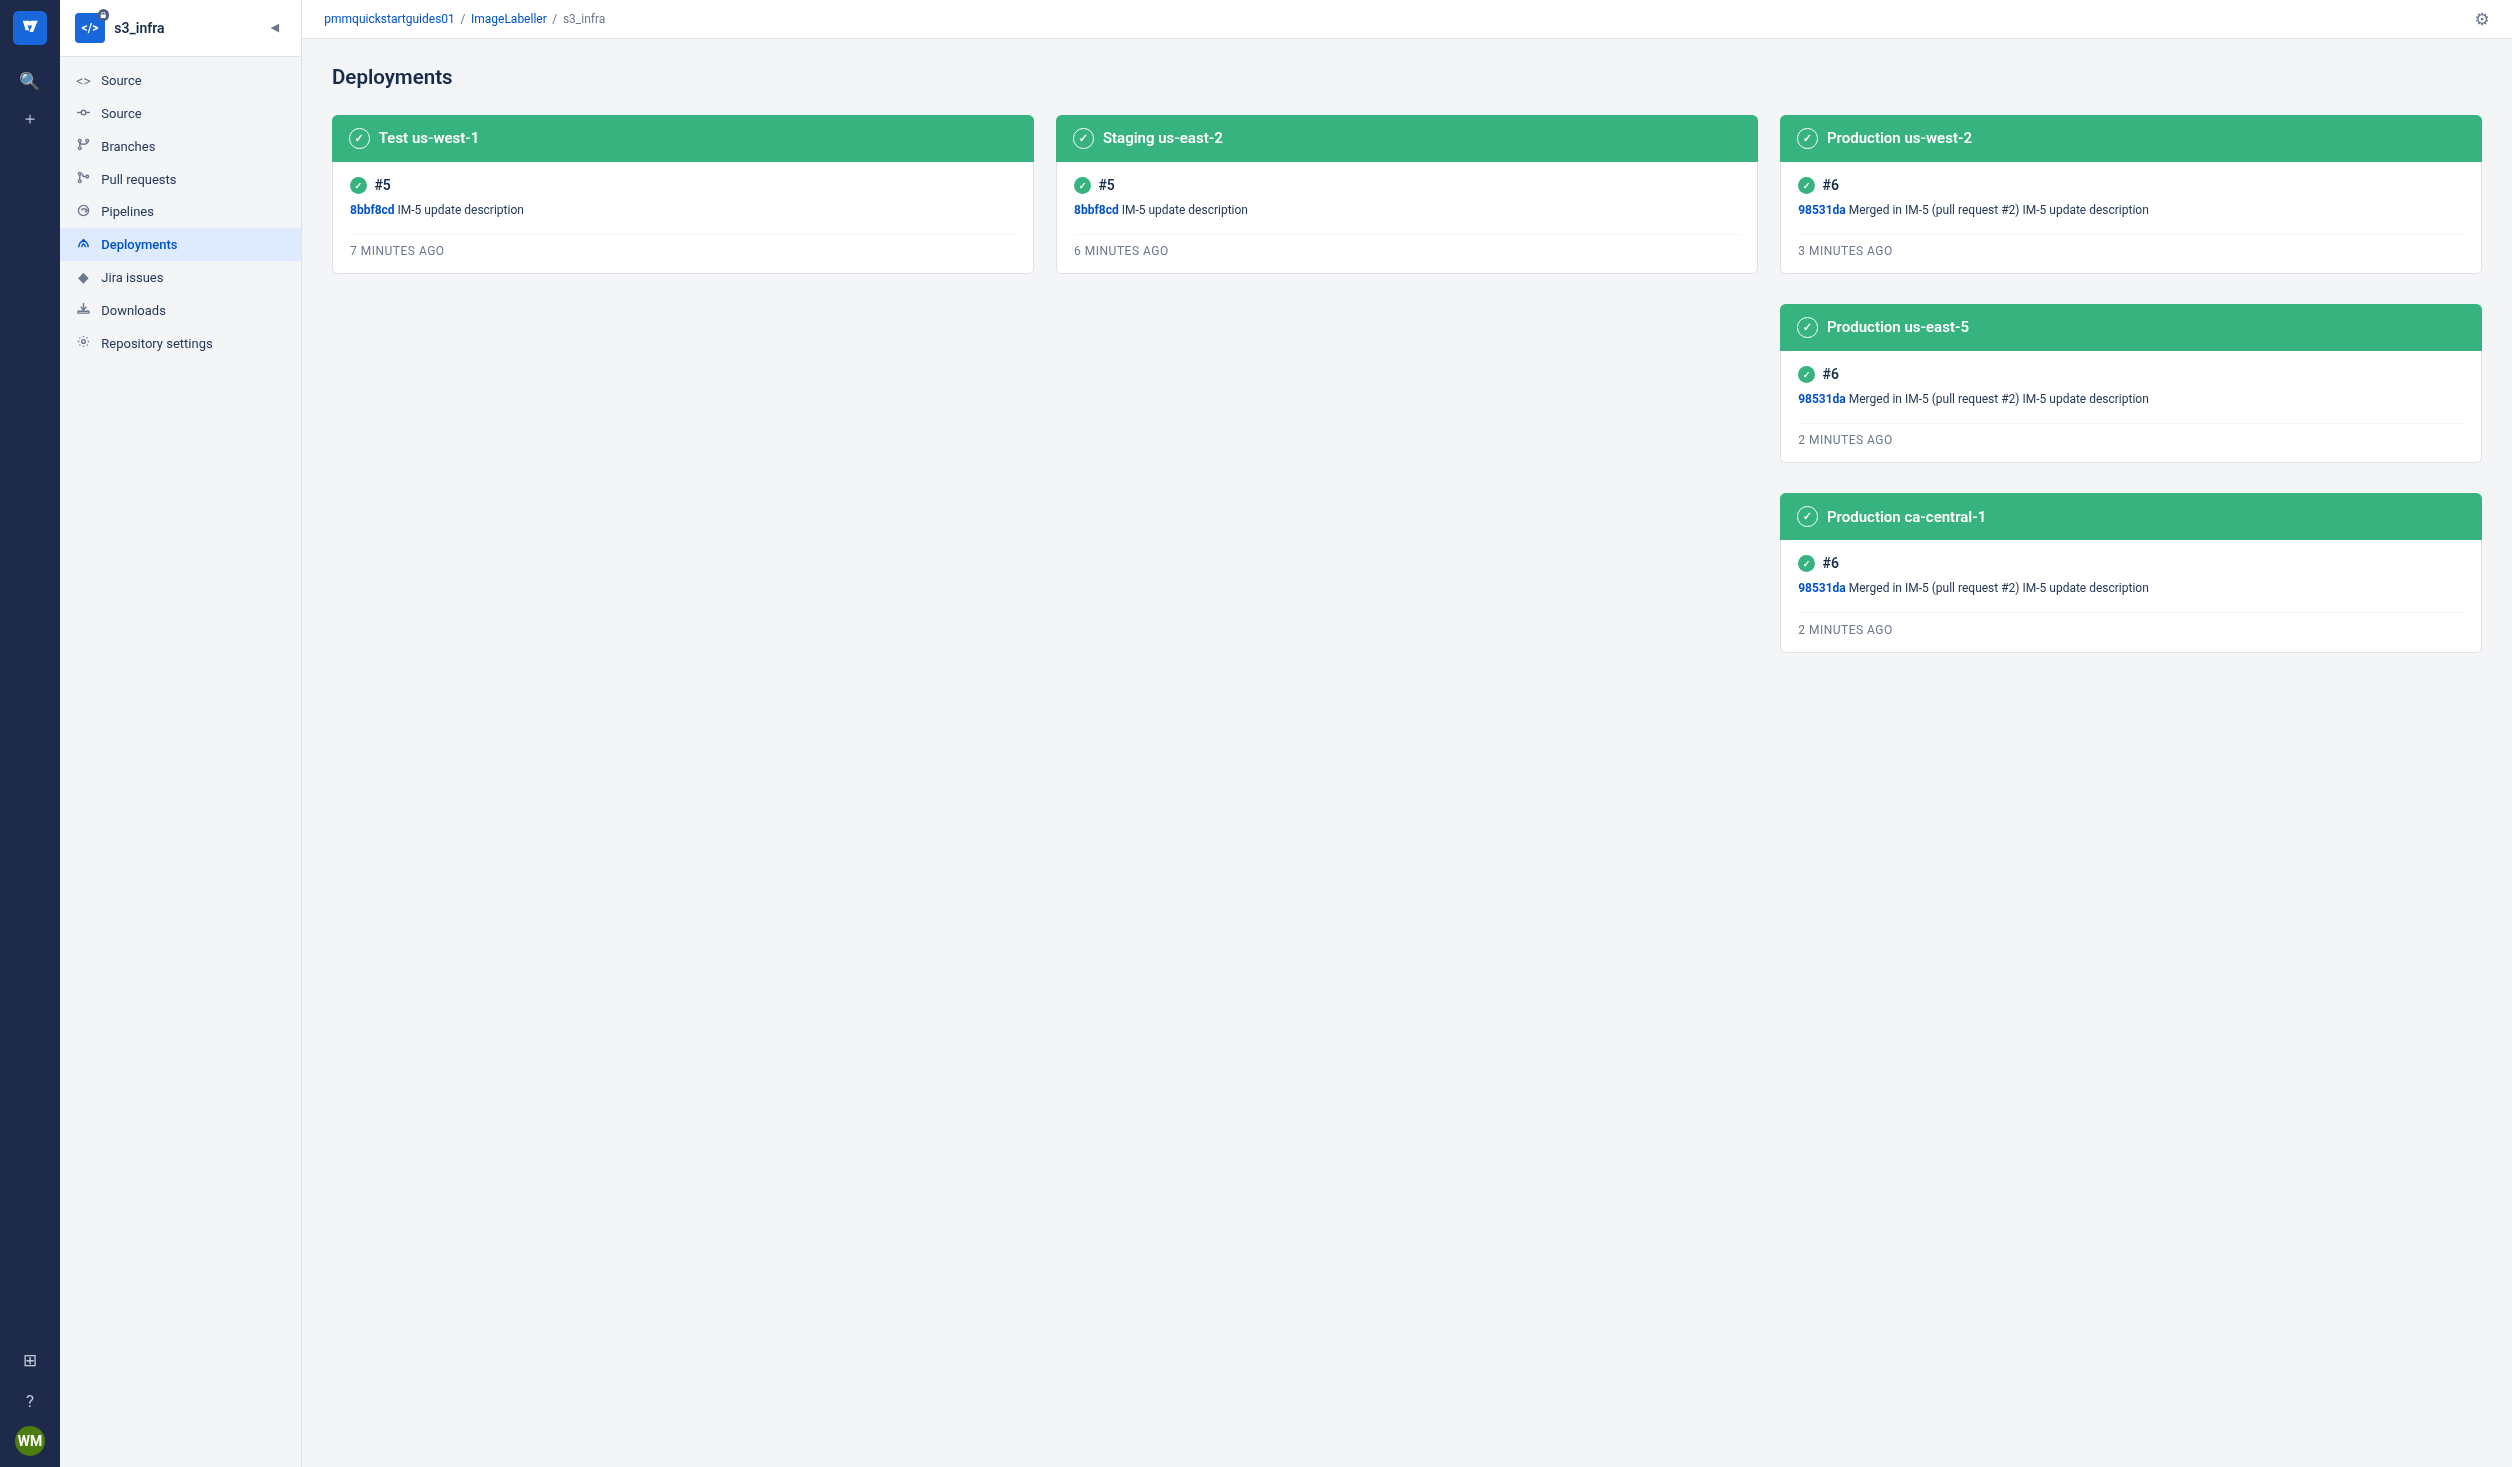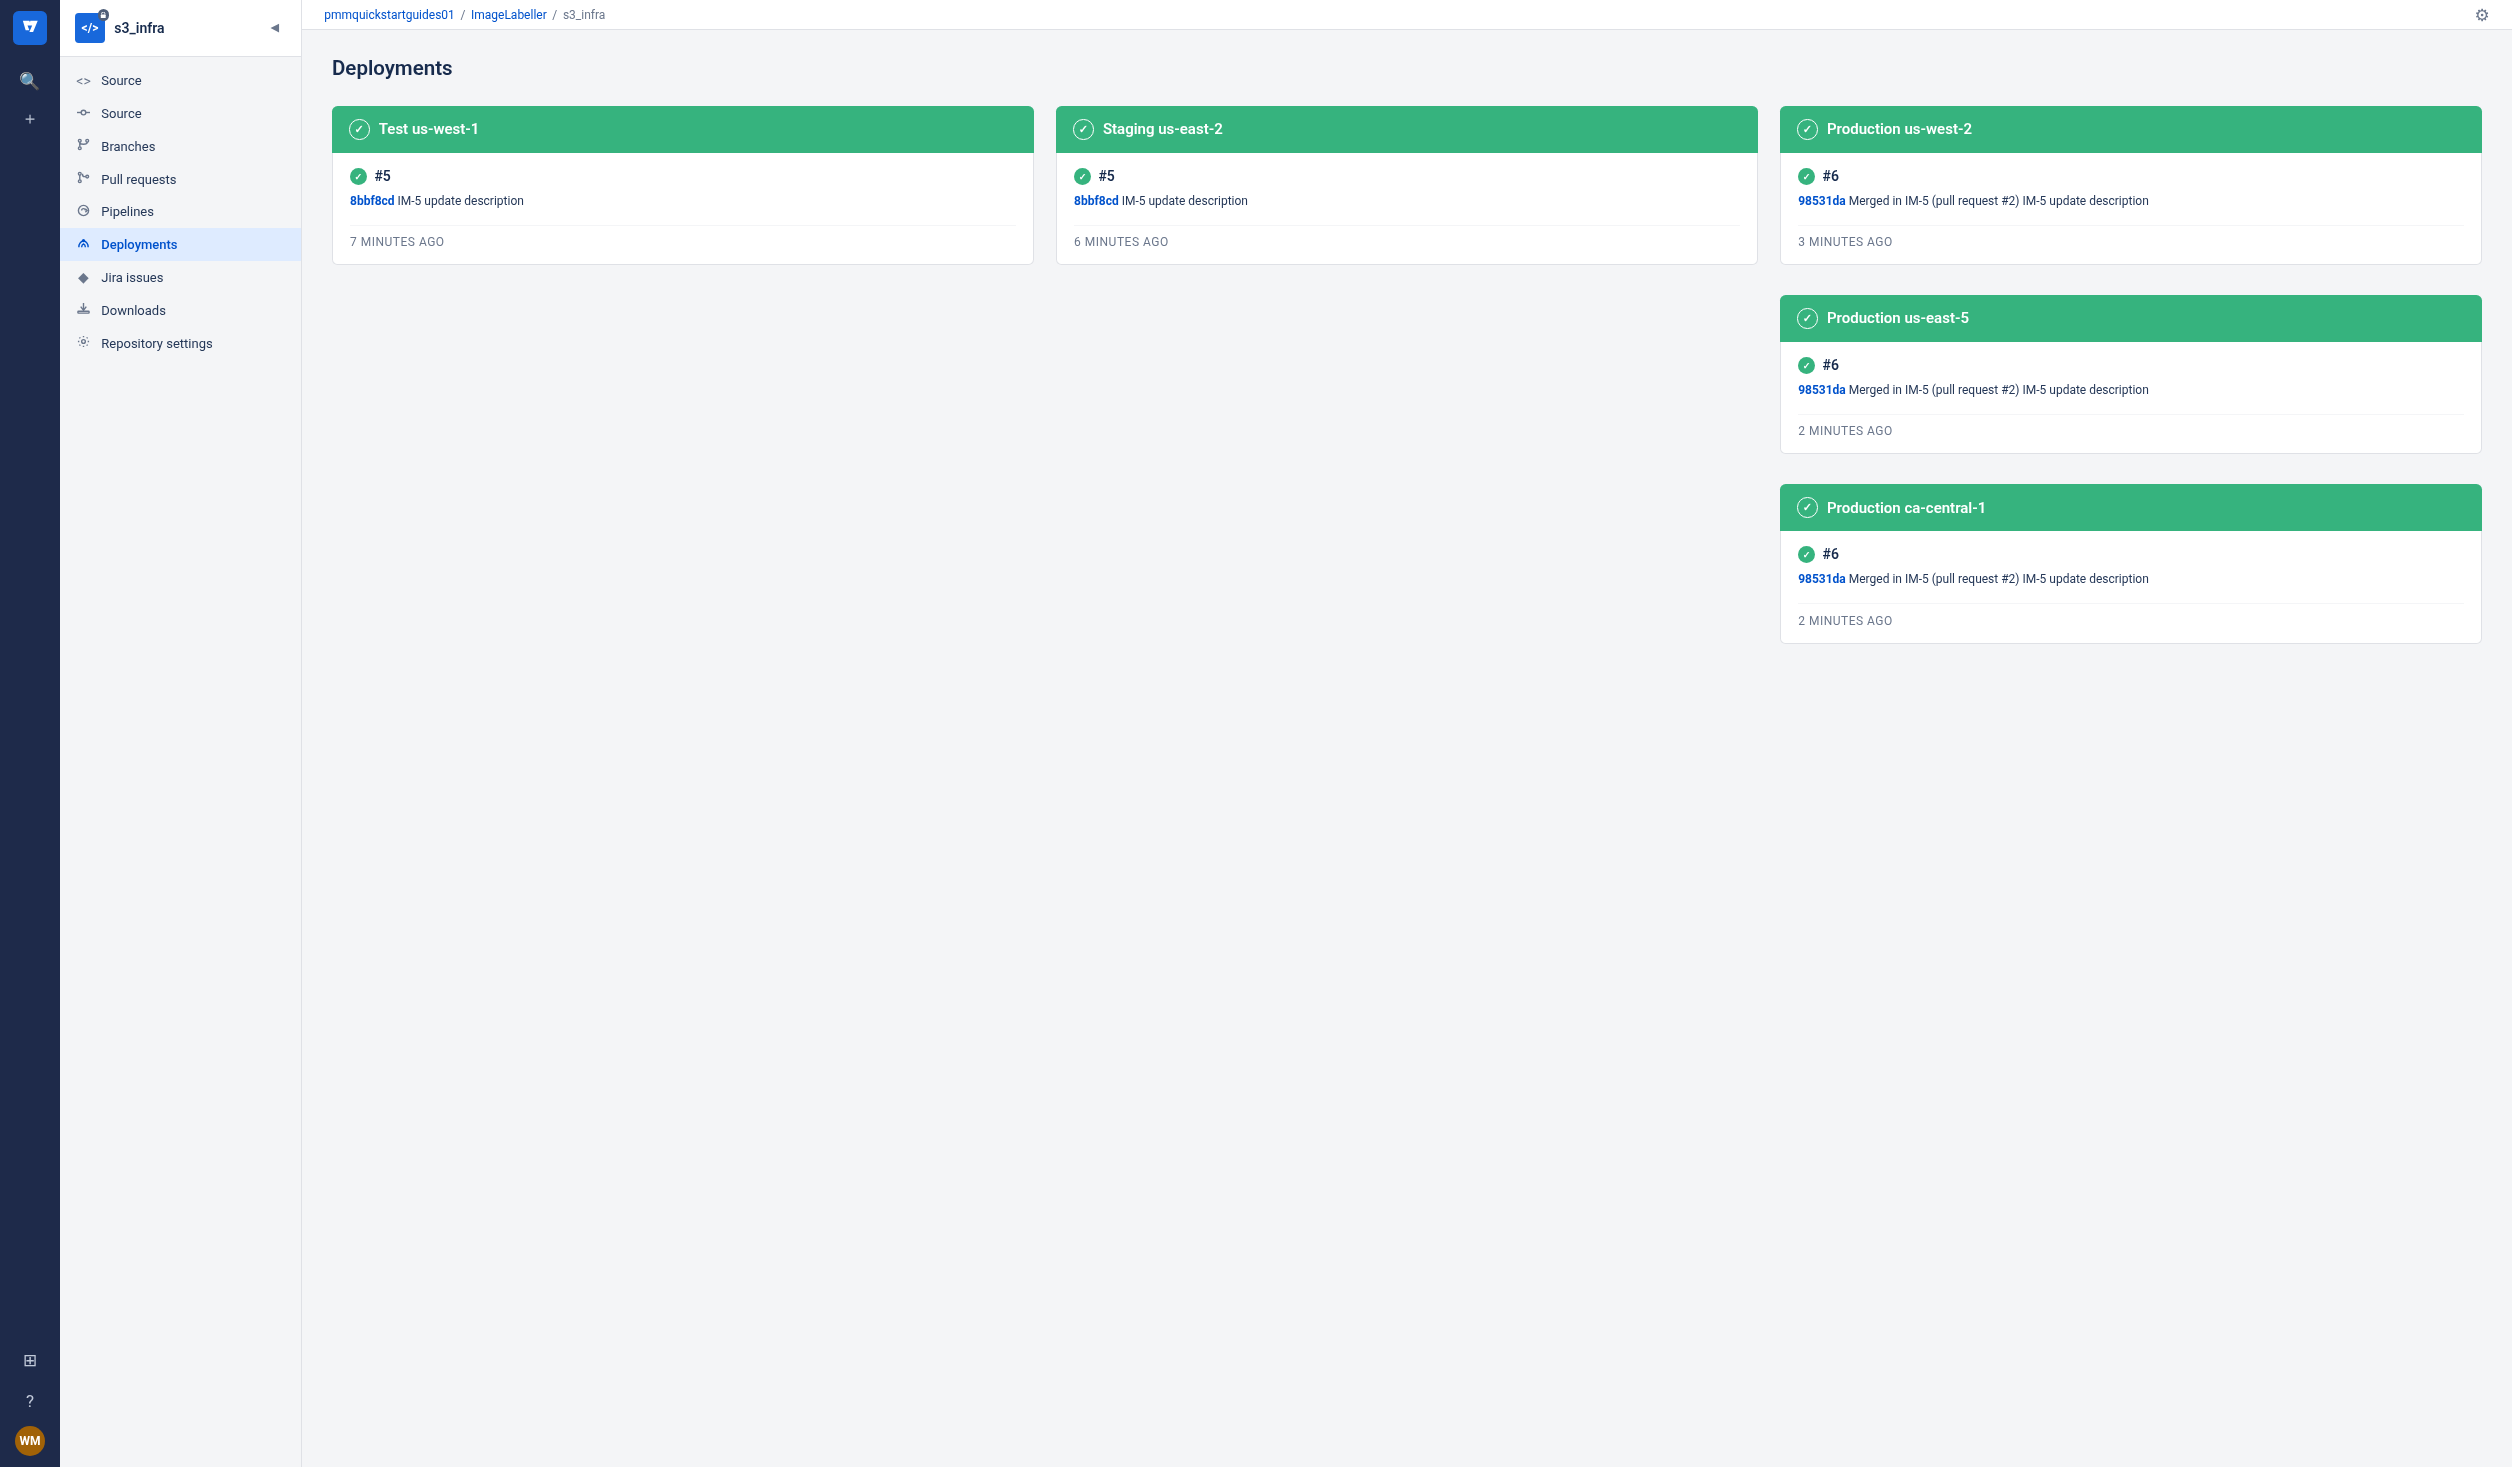--- a/index.html
+++ b/index.html
@@ -36,23 +36,23 @@
     .global-nav-bottom {
       margin-top: auto;
       display: flex;
       flex-direction: column;
       align-items: center;
       gap: 3.7px;
     }
     .avatar-circle {
       width: 30px; height: 30px;
       border-radius: 50%;
-      background: #a16207;
-      display: flex; align-items: center; justify-content: center;
-      color: white; font-size: 12px; font-weight: 700;
+      background: #4d7c0f;
+      display: flex; align-items: center; justify-content: center;
+      color: white; font-size: 14px; font-weight: 700;
     }
 
     
     .sidebar {
       width: 242px;
       background: #f4f5f7;
       border-right: 0.9px solid #dfe1e6;
       display: flex;
       flex-direction: column;
       flex-shrink: 0;
@@ -127,21 +127,21 @@
     .main-content {
       flex: 1;
       display: flex;
       flex-direction: column;
       overflow: hidden;
     }
     .top-bar {
       background: white;
       border-bottom: 0.9px solid #dfe1e6;
       padding: 0 22.3px;
-      height: 30px;
+      height: 39px;
       display: flex;
       align-items: center;
       justify-content: space-between;
       flex-shrink: 0;
     }
     .breadcrumb {
       font-size: 12px;
       color: #6b778c;
       display: flex; align-items: center; gap: 5.6px;
     }

